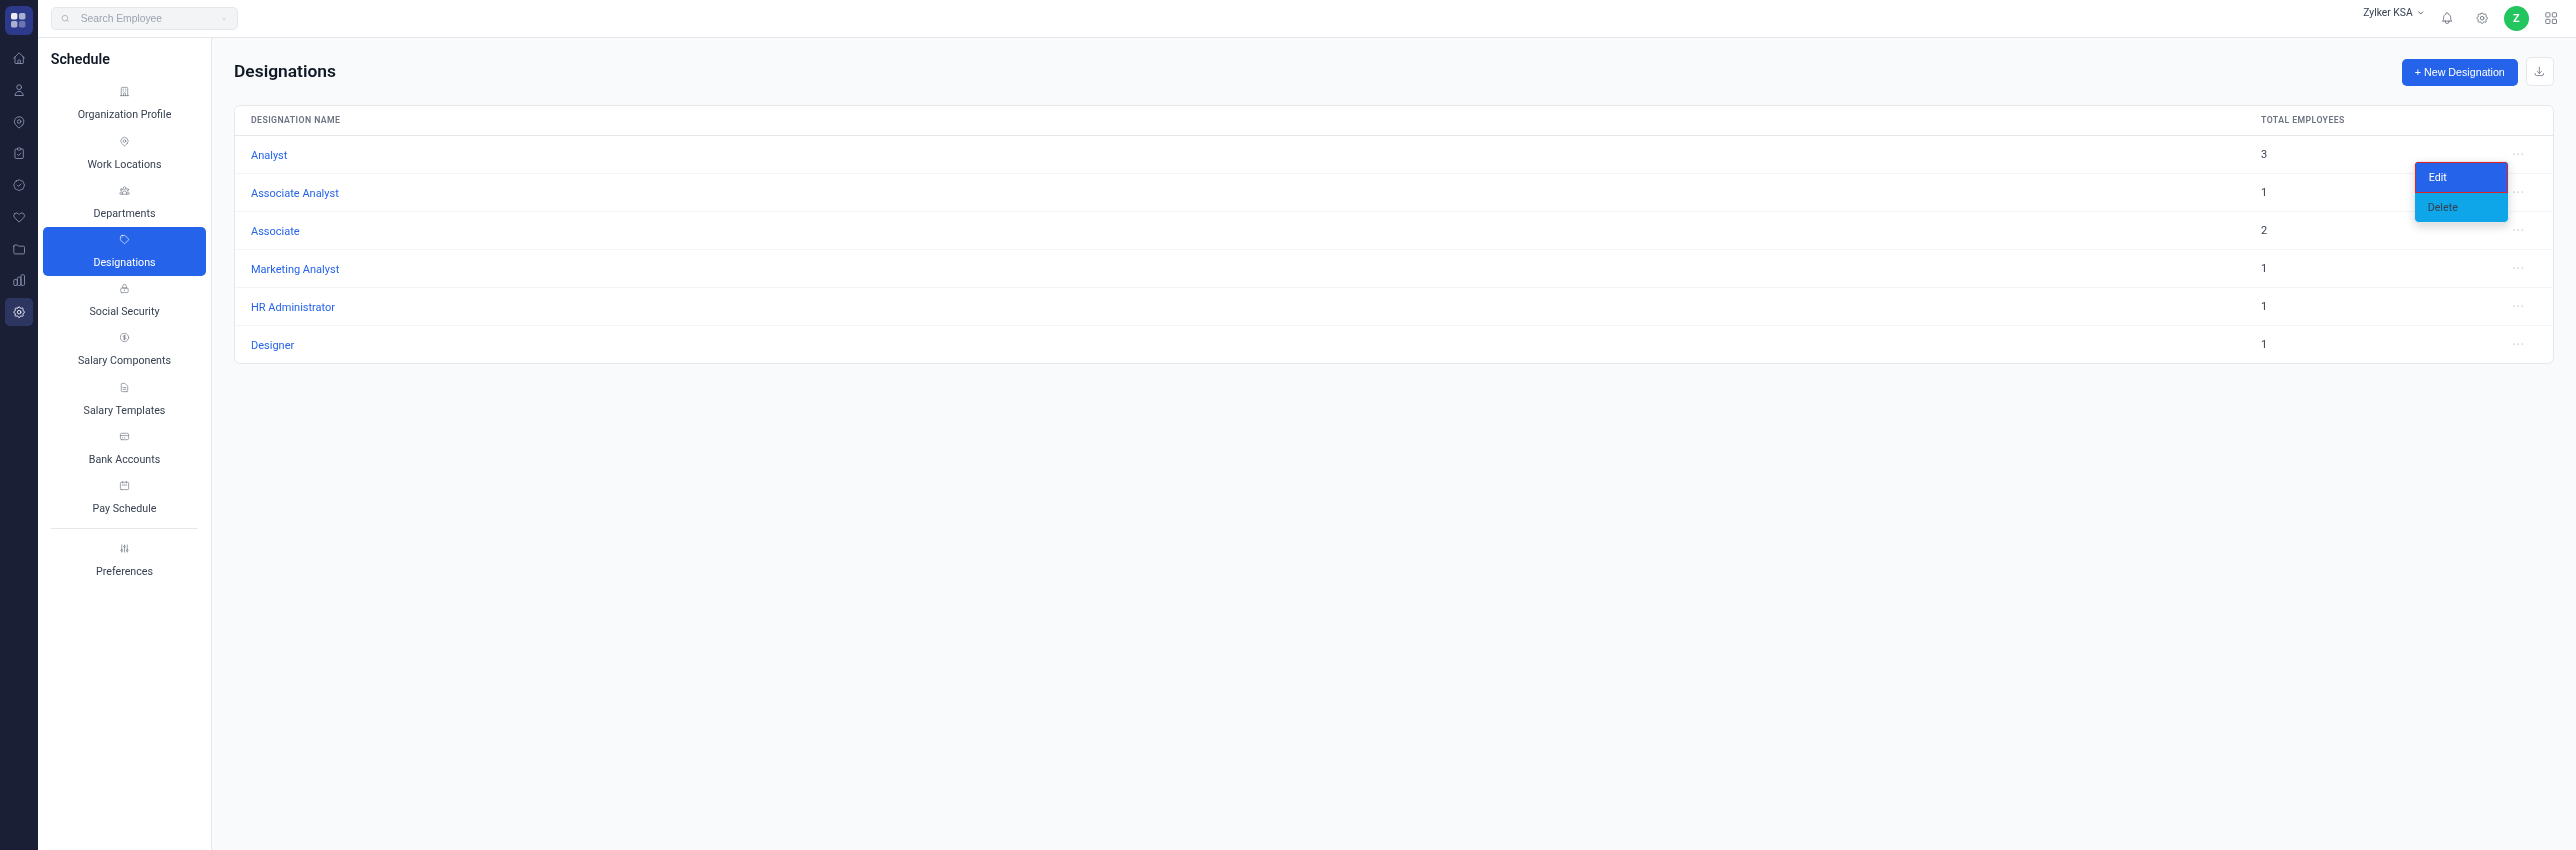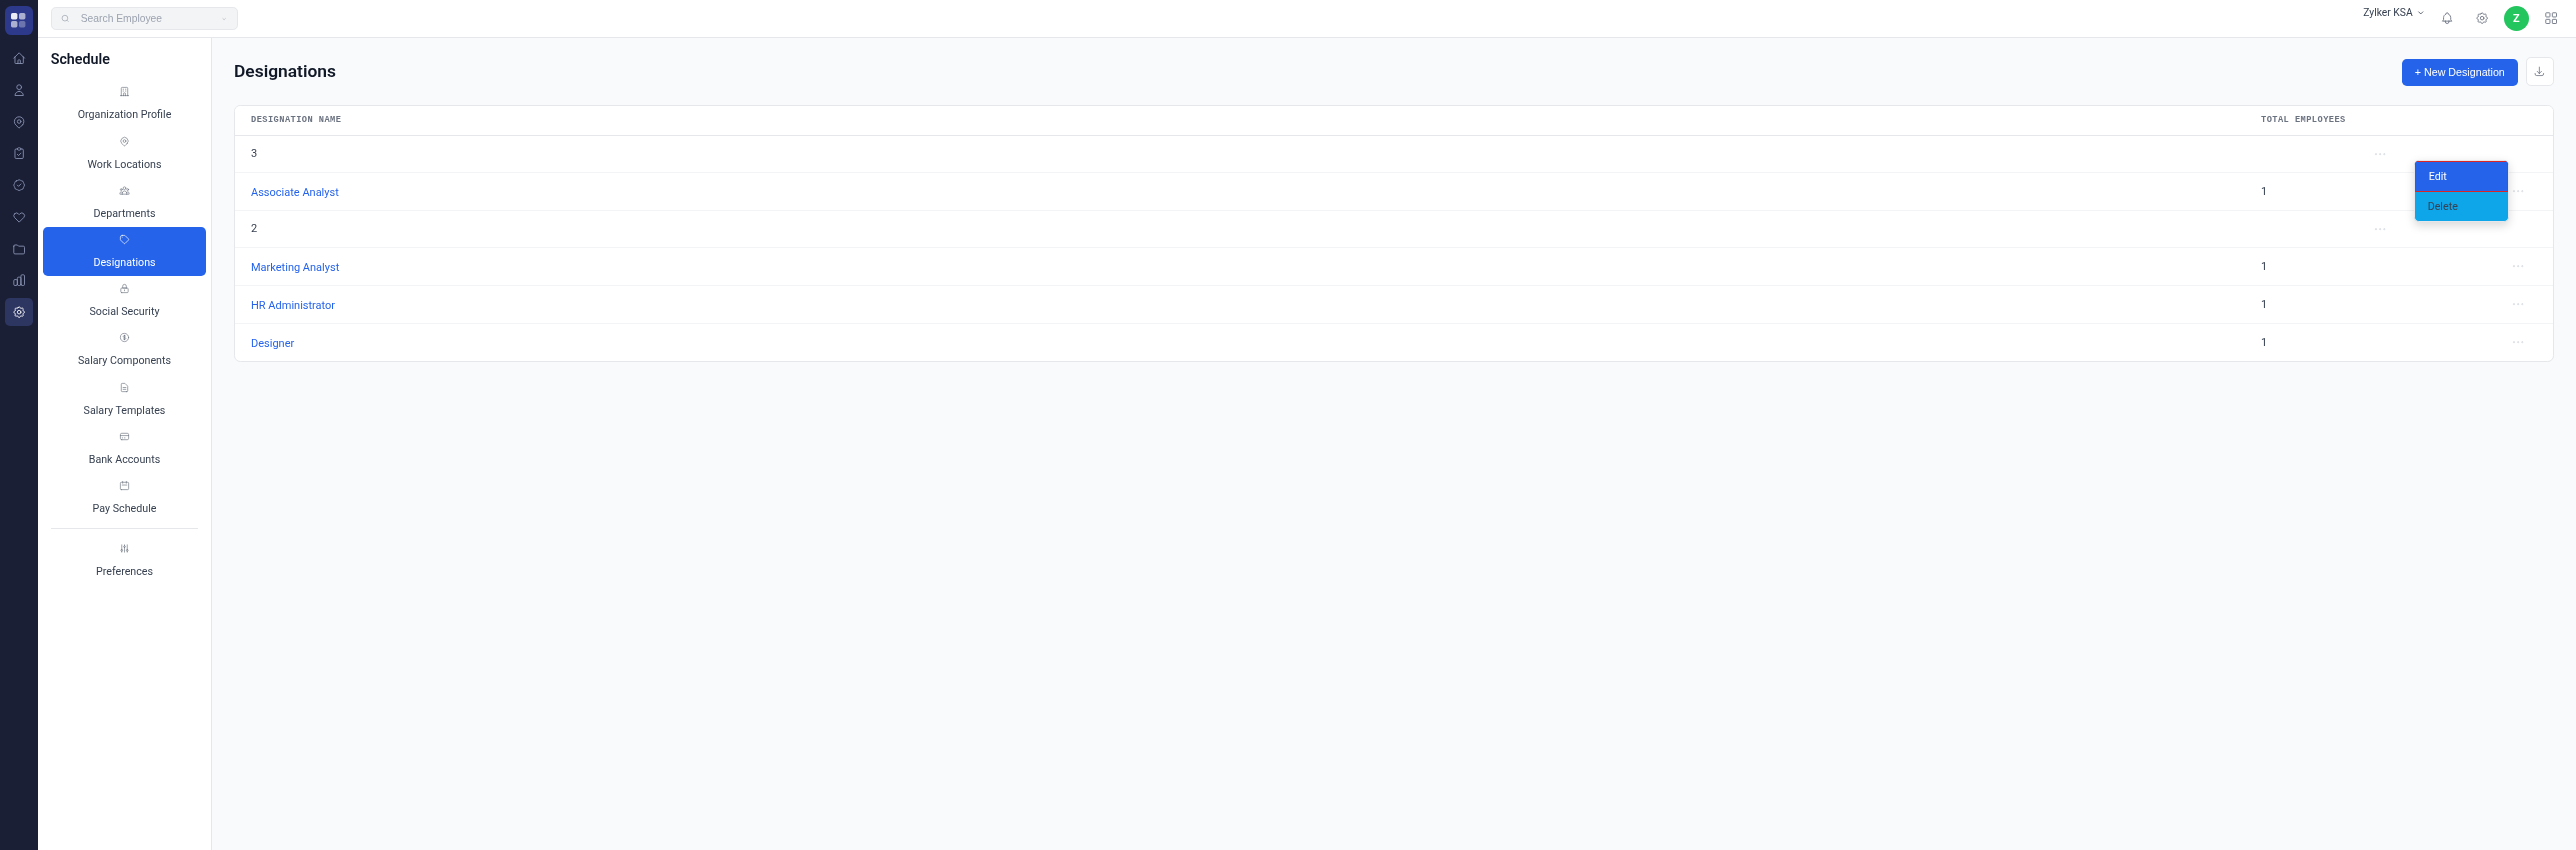--- a/index.html
+++ b/index.html
@@ -231,21 +231,20 @@
       border-radius: 6.3px;
       overflow: hidden;
       position: relative;
     }
     .table-header {
       display: grid;
       grid-template-columns: 1fr 238px 38px;
       padding: 9.5px 16px;
       border-bottom: 0.8px solid #e5e7eb;
       background: #fff;
-      font-family: Liberation Mono, monospace;
     }
     .table-header-cell {
       font-size: 8.7px;
       font-weight: 600;
       color: #6b7280;
       letter-spacing: 0.05em;
       text-transform: uppercase;
     }
     .table-row {
       display: grid;
@@ -523,20 +522,21 @@
       </div>
 
       <div class="table-container">
         <div class="table-header">
           <div class="table-header-cell">DESIGNATION NAME</div>
           <div class="table-header-cell">TOTAL EMPLOYEES</div>
           <div class="table-header-cell"></div>
         </div>
 
         <div class="table-row">
+          <div><a class="designation-link">Analyst</a></div>
           <div class="employee-count">3</div>
           <div class="row-action">
             <svg width="14.3" height="14.3" fill="none" stroke="#d1d5db" stroke-width="1.5" viewBox="0 0 24 24">
                 <circle cx="12" cy="12" r="1"></circle>
                 <circle cx="19" cy="12" r="1"></circle>
                 <circle cx="5" cy="12" r="1"></circle>
               </svg>
           </div>
         </div>
 
@@ -551,20 +551,21 @@
               </svg>
           </div>
 
           <div class="context-menu">
             <div class="context-menu-item edit-item">Edit</div>
             <div class="context-menu-item delete-item">Delete</div>
           </div>
         </div>
 
         <div class="table-row">
+          <div><a class="designation-link">Associate</a></div>
           <div class="employee-count">2</div>
           <div class="row-action">
             <svg width="14.3" height="14.3" fill="none" stroke="#d1d5db" stroke-width="1.5" viewBox="0 0 24 24">
                 <circle cx="12" cy="12" r="1"></circle>
                 <circle cx="19" cy="12" r="1"></circle>
                 <circle cx="5" cy="12" r="1"></circle>
               </svg>
           </div>
         </div>
 

